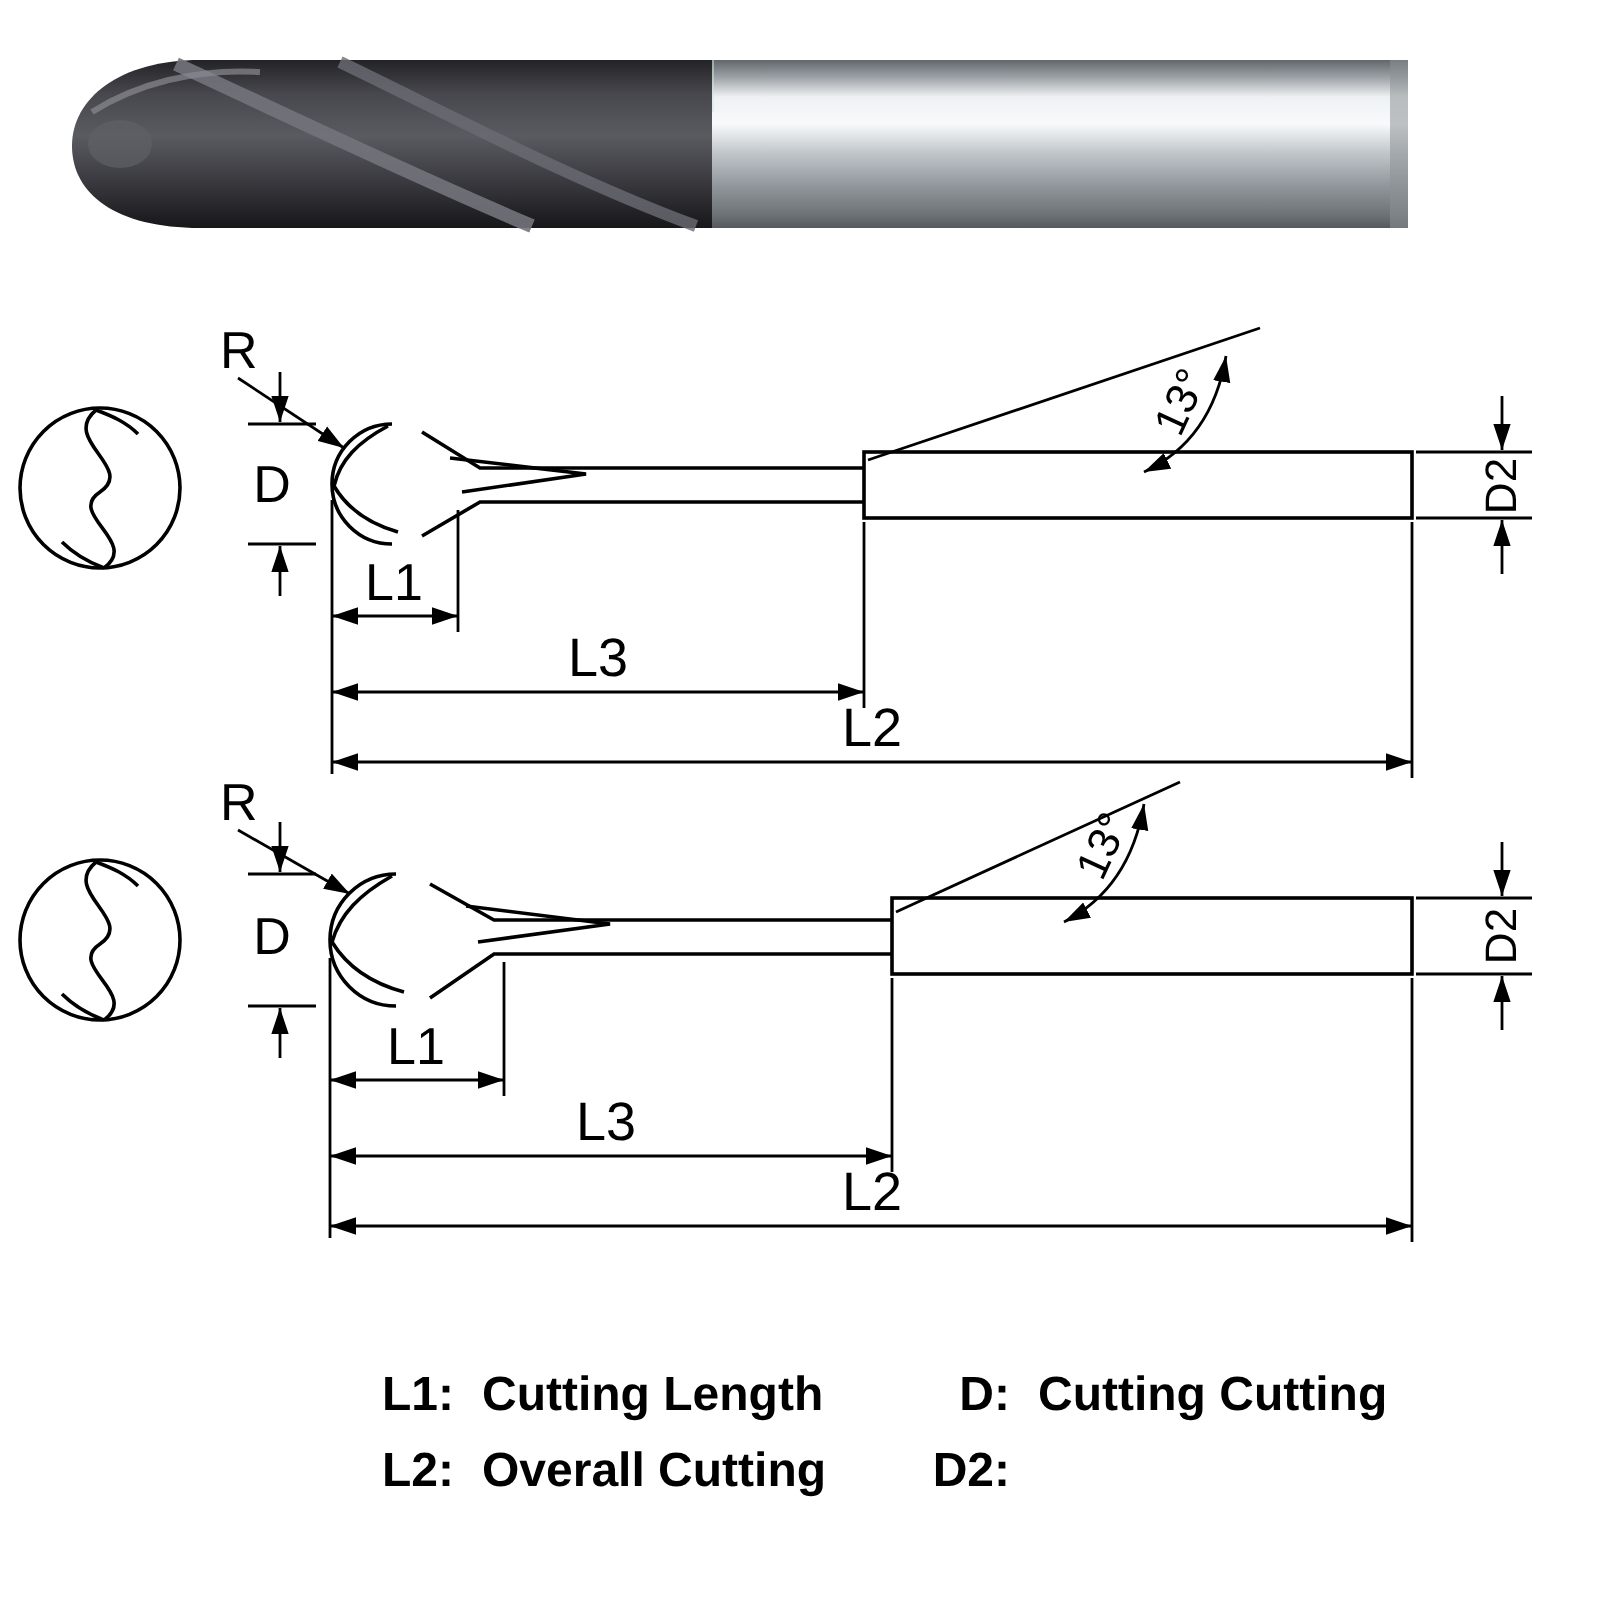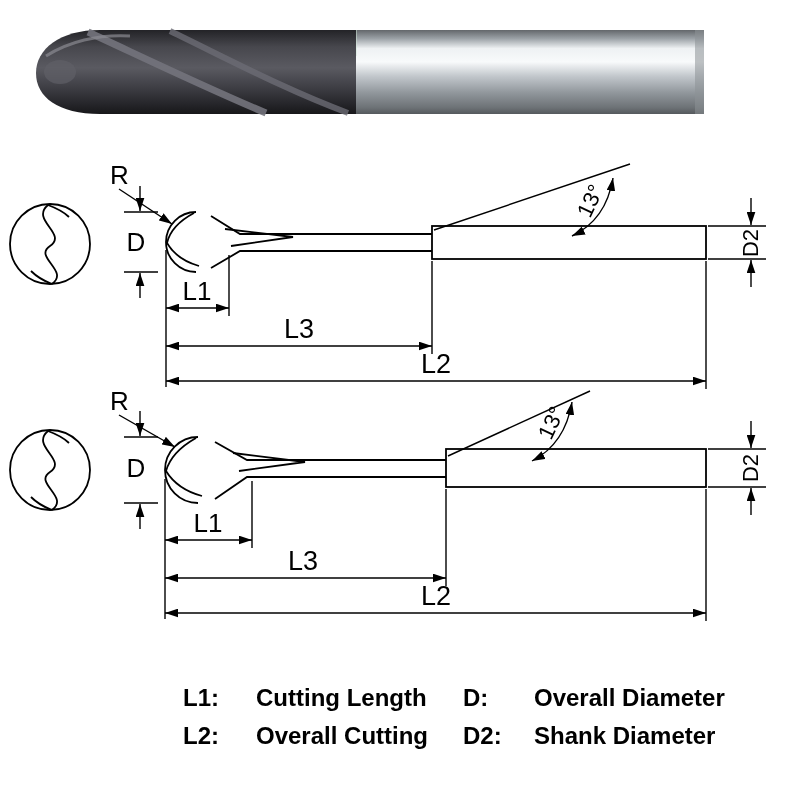--- a/index.html
+++ b/index.html
@@ -8,22 +8,22 @@
   .photo{position:absolute;left:30px;top:24px;}
   .drawing1{position:absolute;left:0;top:158px;}
   .drawing2{position:absolute;left:0;top:386px;}
   svg text{font-family:"Liberation Sans",sans-serif;fill:#000;}
   .dim-label{font-size:26px;}
   .dim-label-lg{font-size:27px;}
   .dim-label-sm{font-size:22px;}
   .legend{position:absolute;left:183px;top:684px;display:grid;
           grid-template-columns:58px 222px 56px auto;column-gap:0;row-gap:10px;
           font-size:24px;font-weight:700;color:#000;}
-  .legend .key{text-align:left;padding-right:14px;white-space:nowrap;}
-  .legend .val{text-align:left;white-space:nowrap;margin-left:15px;}
+  .legend .key{text-align:right;padding-right:14px;white-space:nowrap;}
+  .legend .val{text-align:left;white-space:nowrap;}
   .stroke{stroke:#000;fill:none;}
   .w-profile{stroke-width:1.8;}
   .w-dim{stroke-width:1.4;}
 </style>
 </head>
 <body>
 
 <div class="page">
 
   <svg class="photo" width="680" height="96" viewBox="0 0 680 96">
@@ -193,20 +193,19 @@
       <path class="stroke w-dim" d="M 706,103 L 706,235"></path>
       <path class="stroke w-dim" d="M 165,227 L 706,227" marker-start="url(#d2arr)" marker-end="url(#d2arr)"></path>
       <text class="dim-label-lg" x="436" y="219" text-anchor="middle">L2</text>
     </g>
   </svg>
 
   <div class="legend">
     <span class="key">L1:</span>
     <span class="val">Cutting Length</span>
     <span class="key">D:</span>
-    <span class="val">Overall Diameter</span>
+    <span class="val">Cutting Cutting</span>
     <span class="key">L2:</span>
     <span class="val">Overall Cutting</span>
     <span class="key">D2:</span>
-    <span class="val">Shank Diameter</span>
   </div>
 
 </div>
 
 </body></html>

